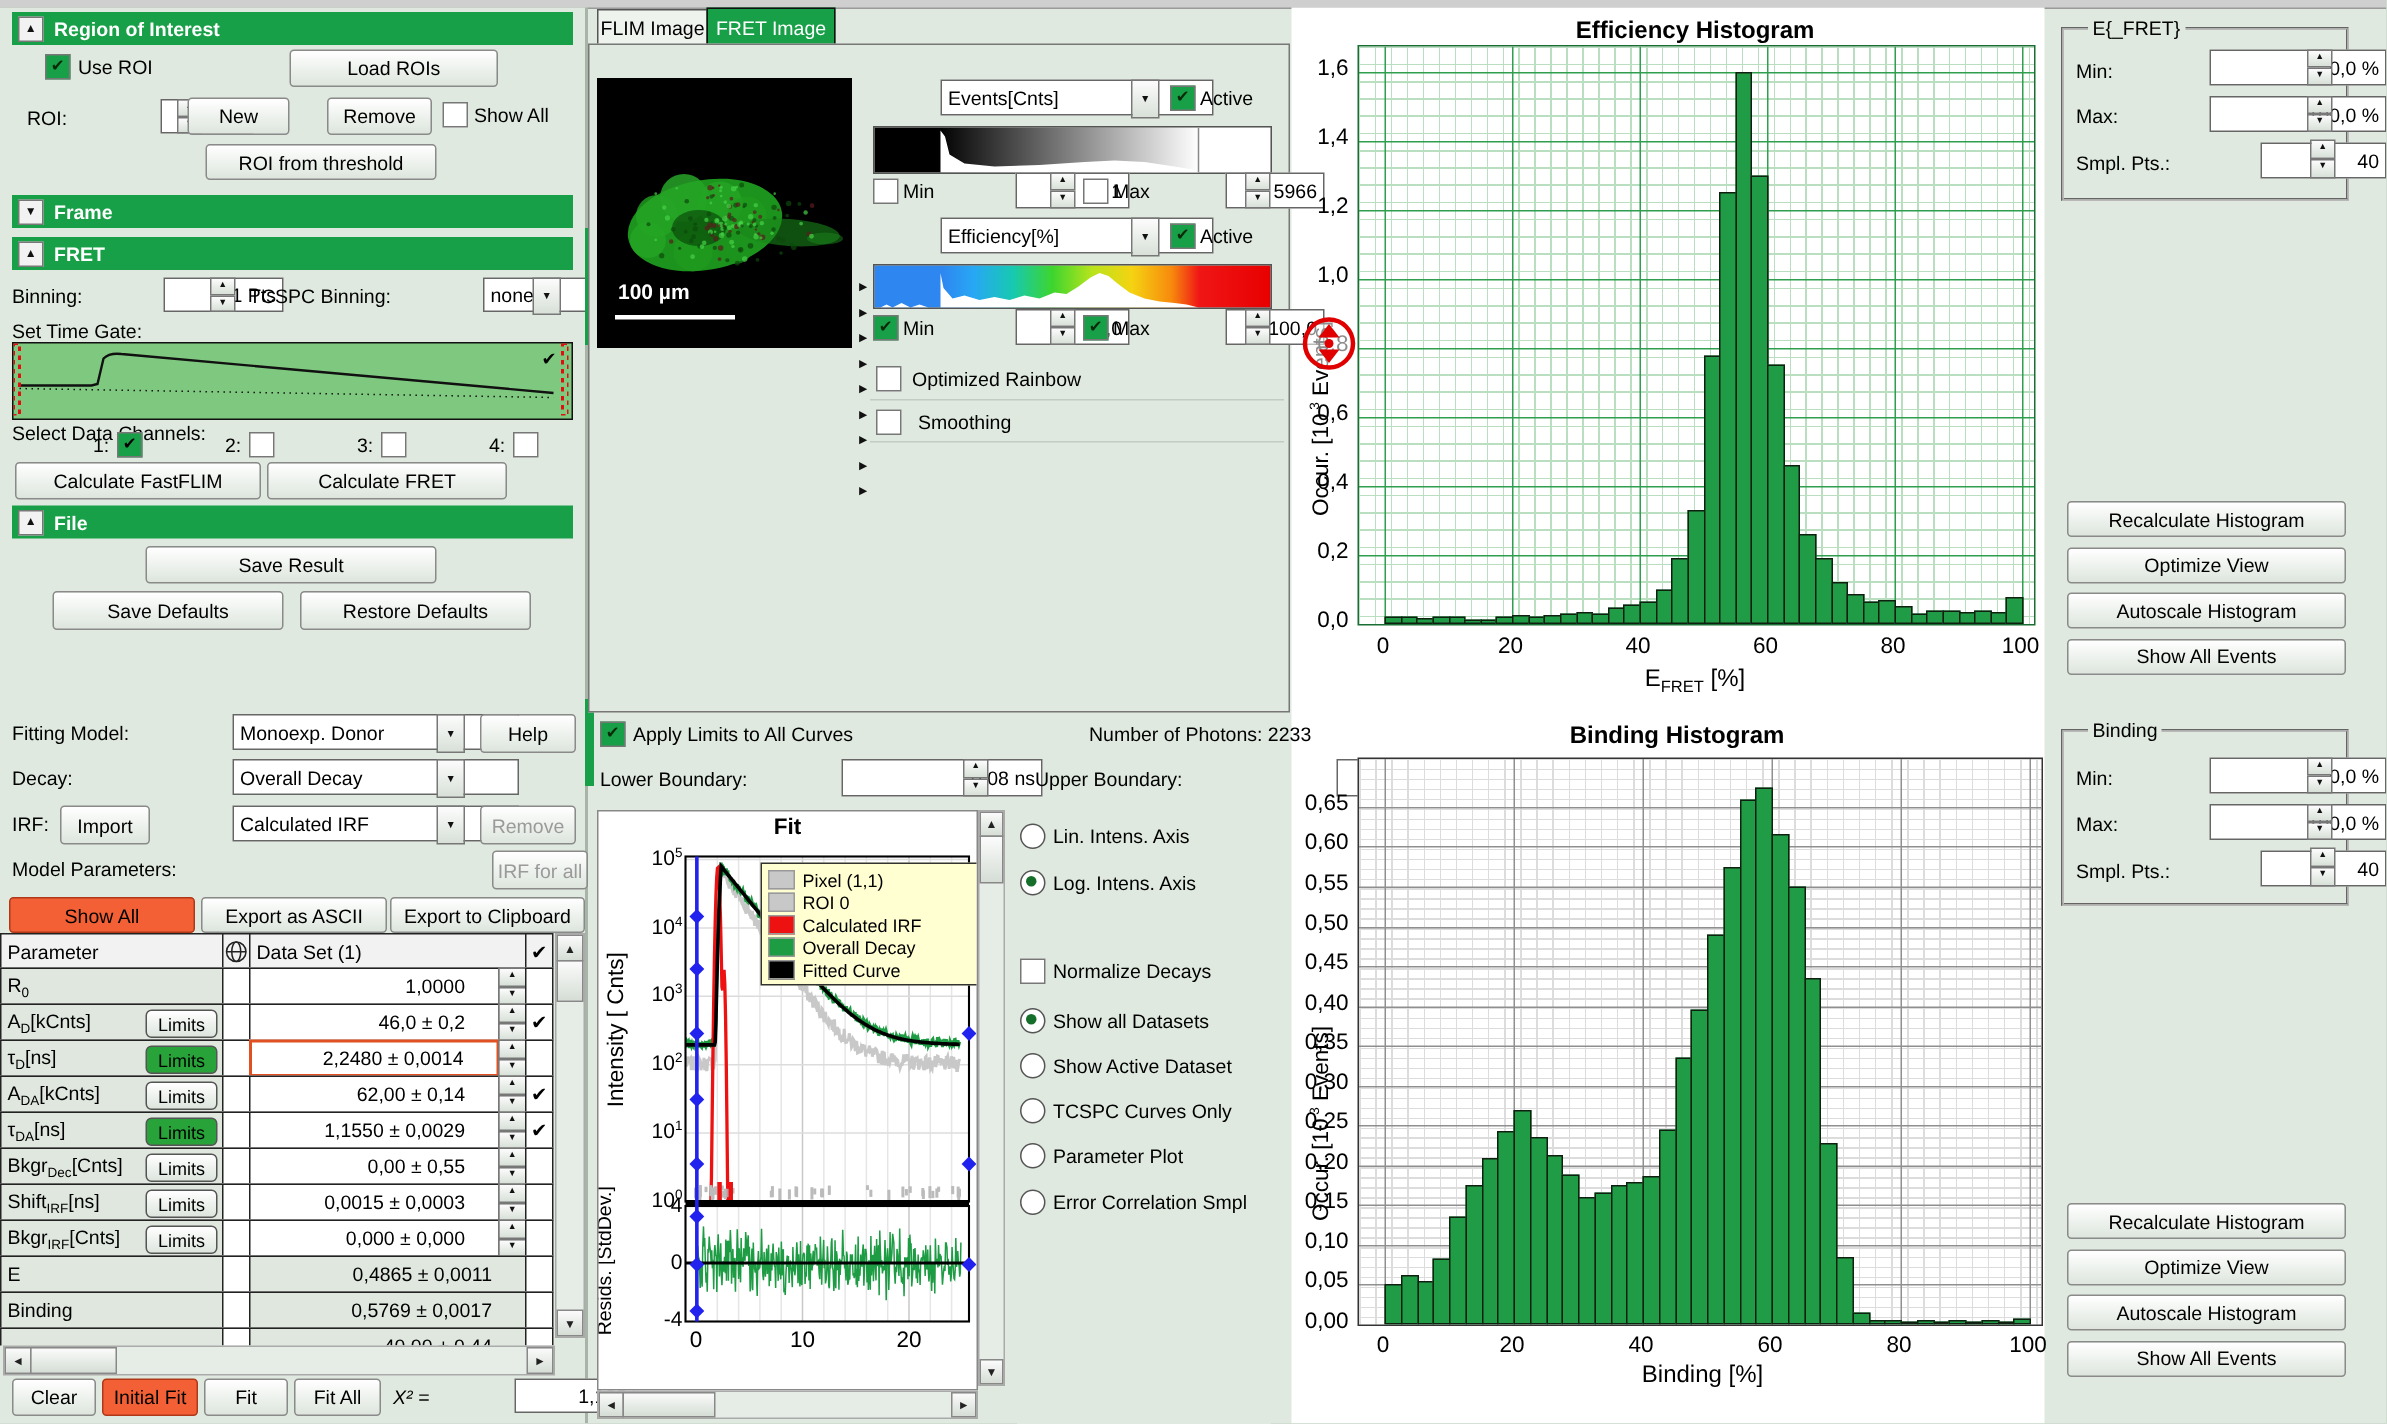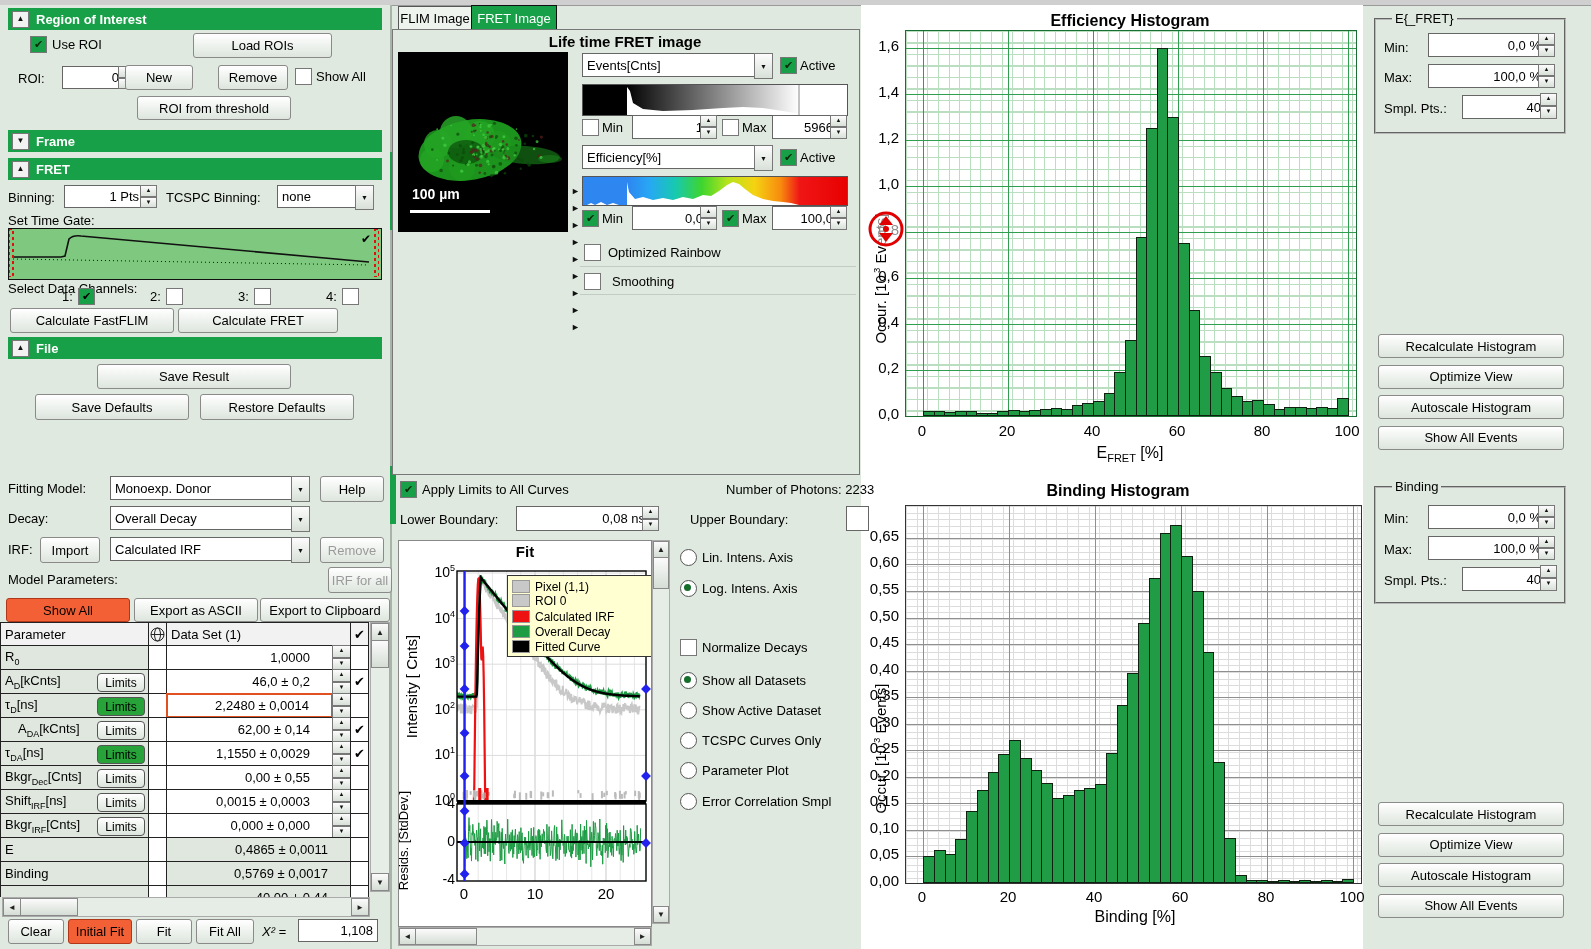--- a/index.html
+++ b/index.html
@@ -3,21 +3,21 @@
 <meta charset="utf-8">
 <style>
   html,body{margin:0;padding:0;background:#c8d4c8;}
   #root{position:relative;width:1591px;height:949px;background:#dfe9df;font-family:"Liberation Sans",sans-serif;font-size:13px;color:#000;overflow:hidden;}
   .abs{position:absolute;}
   .hdr{position:absolute;height:22px;background:#18a048;color:#fff;font-weight:bold;display:flex;align-items:center;}
   .collapse{width:15px;height:15px;background:#f2f2f2;border:1px solid #777;margin:0 7px 0 4px;font-size:8px;line-height:13px;text-align:center;color:#111;}
   .btn{position:absolute;background:linear-gradient(#ffffff,#dde5dd);border:1px solid #8a8a8a;border-radius:3px;display:flex;align-items:center;justify-content:center;white-space:nowrap;cursor:default;}
   .btn.disabled{color:#9a9a9a;}
   .btn.orange{background:#f46036;border-color:#b03818;}
-  .fld{position:absolute;background:#fff;border:1px solid #666;display:flex;align-items:center;padding:0 4px;white-space:nowrap;overflow:hidden;}
+  .fld{position:absolute;background:#fff;border:1px solid #666;display:flex;align-items:center;padding:0 4px;white-space:nowrap;overflow:hidden;margin-left:45px;}
   .fld.right{justify-content:flex-end;}
   .chk{position:absolute;width:15px;height:15px;background:#fff;border:1px solid #777;font-size:11px;line-height:14px;text-align:center;color:#0a2a0a;}
   .chk.on{background:#18a048;}
   .radio{position:absolute;width:15px;height:15px;background:#fff;border:1px solid #555;border-radius:50%;}
   .radio.on::after{content:"";position:absolute;left:3px;top:3px;width:7px;height:7px;border-radius:50%;background:#156e2a;}
   .lbl{position:absolute;white-space:nowrap;}
   .spin{position:absolute;width:17px;display:flex;flex-direction:column;}
   .spin div{flex:1;background:linear-gradient(#fcfcfc,#d8e0d8);border:1px solid #777;font-size:6px;line-height:9px;text-align:center;color:#111;}
   .dd-btn{position:absolute;width:17px;background:linear-gradient(#fcfcfc,#d8e0d8);border:1px solid #777;font-size:7px;display:flex;align-items:center;justify-content:center;color:#111;}
   .sb{position:absolute;background:#e6ede6;border:1px solid #aaa;}
@@ -198,21 +198,21 @@
         <div style="position: absolute; left: 96px; top: 3px; width: 46px; height: 17px; background: rgb(40, 163, 57); border: 1px solid rgb(85, 85, 85); border-radius: 4px; display: flex; align-items: center; justify-content: center; font-size: 12px;">Limits</div>
       </div>
       <div style="position: absolute; left: 148px; top: 71px; width: 19px; height: 25px; background: rgb(255, 255, 255); border: 1px solid rgb(34, 34, 34); box-sizing: border-box; display: flex; align-items: center;"></div>
       <div style="position: absolute; left: 166px; top: 71px; width: 167px; height: 25px; background: rgb(255, 255, 255); border: 2px solid rgb(224, 80, 32); box-sizing: border-box; display: flex; align-items: center; justify-content: flex-end; padding-right: 22px;">2,2480 ± 0,0014</div>
       <div class="spin" style="position: absolute; left: 332px; top: 71px; width: 19px; height: 25px; display: flex; flex-direction: column; box-sizing: border-box;">
         <div>▲</div>
         <div>▼</div>
       </div>
       <div style="position: absolute; left: 350px; top: 71px; width: 19px; height: 25px; background: rgb(255, 255, 255); border: 1px solid rgb(34, 34, 34); box-sizing: border-box; display: flex; align-items: center; justify-content: center;"></div>
       <div style="position: absolute; left: 0px; top: 95px; width: 149px; height: 25px; background: rgb(223, 231, 223); border: 1px solid rgb(34, 34, 34); box-sizing: border-box; display: flex; align-items: center;">
-        <span style="padding-left: 4px; margin-left: 13px;">A<sub>DA</sub>[kCnts]</span>
+        <span style="padding-left: 4px;">A<sub>DA</sub>[kCnts]</span>
         <div style="position: absolute; left: 96px; top: 3px; width: 46px; height: 17px; background: linear-gradient(rgb(255, 255, 255), rgb(221, 229, 221)); border: 1px solid rgb(85, 85, 85); border-radius: 4px; display: flex; align-items: center; justify-content: center; font-size: 12px;">Limits</div>
       </div>
       <div style="position: absolute; left: 148px; top: 95px; width: 19px; height: 25px; background: rgb(255, 255, 255); border: 1px solid rgb(34, 34, 34); box-sizing: border-box; display: flex; align-items: center;"></div>
       <div style="position: absolute; left: 166px; top: 95px; width: 167px; height: 25px; background: rgb(255, 255, 255); border: 1px solid rgb(34, 34, 34); box-sizing: border-box; display: flex; align-items: center; justify-content: flex-end; padding-right: 22px;">62,00 ± 0,14</div>
       <div class="spin" style="position: absolute; left: 332px; top: 95px; width: 19px; height: 25px; display: flex; flex-direction: column; box-sizing: border-box;">
         <div>▲</div>
         <div>▼</div>
       </div>
       <div style="position: absolute; left: 350px; top: 95px; width: 19px; height: 25px; background: rgb(255, 255, 255); border: 1px solid rgb(34, 34, 34); box-sizing: border-box; display: flex; align-items: center; justify-content: center;">✔</div>
       <div style="position: absolute; left: 0px; top: 119px; width: 149px; height: 25px; background: rgb(223, 231, 223); border: 1px solid rgb(34, 34, 34); box-sizing: border-box; display: flex; align-items: center;">
@@ -311,21 +311,20 @@
   <div class="abs" style="left:390px;top:466px;width:6px;height:58px;background:#18a048;"></div>
 
   <div class="abs" style="left:398px;top:6px;width:72px;height:23px;background:#eef3ee;border:1px solid #555;display:flex;align-items:center;justify-content:center;">
       <span>FLIM Image</span>
     </div>
   <div class="abs" style="left:471px;top:5px;width:84px;height:24px;background:#18a048;color:#fff;border:1px solid #111;display:flex;align-items:center;justify-content:center;">
       <span>FRET Image</span>
     </div>
 
   <div class="abs" style="left:392px;top:29px;width:466px;height:444px;background:#dfe9df;border:1px solid #777;"></div>
-  <div class="abs" style="left:392px;top:33px;width:466px;text-align:center;font-weight:bold;font-size:15px;"><span>Life time FRET image</span></div>
 
   <div class="abs" style="left:398px;top:52px;width:170px;height:180px;background:#000;">
     <svg id="cellsvg" width="170" height="180">
       <rect width="170" height="180" fill="#000"></rect>
       <g opacity="0.92">
         <ellipse cx="72" cy="98" rx="52" ry="30" fill="#1fa01f" transform="rotate(-10 72 98)"></ellipse>
         <circle cx="40" cy="92" r="14" fill="#27b327" opacity="0.8"></circle>
         <circle cx="58" cy="80" r="16" fill="#2ab32a" opacity="0.85"></circle>
         <circle cx="82" cy="84" r="15" fill="#27b327" opacity="0.8"></circle>
         <circle cx="100" cy="92" r="13" fill="#23a823" opacity="0.75"></circle>
@@ -666,21 +665,21 @@
       <div style="position: absolute; left: 50px; top: 344px; width: 30px; text-align: center; font-size: 15px;">0</div>
       <div style="position: absolute; left: 121px; top: 344px; width: 30px; text-align: center; font-size: 15px;">10</div>
       <div style="position: absolute; left: 192px; top: 344px; width: 30px; text-align: center; font-size: 15px;">20</div>
       <div class="rot" style="position: absolute; left: -88px; top: 137px; width: 200px;">Intensity [ Cnts]</div>
       <div class="rot" style="position: absolute; left: -96px; top: 292px; width: 200px; font-size: 13px;">Resids. [StdDev.]</div>
       <div style="position: absolute; left: 108px; top: 34px; width: 148px; background: rgb(255, 255, 210); border: 1px solid rgb(51, 51, 51); padding: 3px 0px 2px 4px;">
         <div style="display: flex; align-items: center; height: 15px; white-space: nowrap;">
           <span style="display: inline-block; width: 16px; height: 11px; margin-right: 5px; background: rgb(200, 200, 200); border: 1px solid rgb(153, 153, 153);"></span>
           <span style="font-size: 12px;">Pixel (1,1)</span>
         </div>
-        <div style="display: flex; align-items: flex-start; height: 15px; white-space: nowrap;">
+        <div style="display: flex; align-items: center; height: 15px; white-space: nowrap;">
           <span style="display: inline-block; width: 16px; height: 11px; margin-right: 5px; background: rgb(200, 200, 200); border: 1px solid rgb(153, 153, 153);"></span>
           <span style="font-size: 12px;">ROI 0</span>
         </div>
         <div style="display: flex; align-items: center; height: 15px; white-space: nowrap;">
           <span style="display: inline-block; width: 16px; height: 11px; margin-right: 5px; background: rgb(238, 17, 17); border: 1px solid rgb(153, 153, 153);"></span>
           <span style="font-size: 12px;">Calculated IRF</span>
         </div>
         <div style="display: flex; align-items: center; height: 15px; white-space: nowrap;">
           <span style="display: inline-block; width: 16px; height: 11px; margin-right: 5px; background: rgb(29, 156, 68); border: 1px solid rgb(153, 153, 153);"></span>
           <span style="font-size: 12px;">Overall Decay</span>

